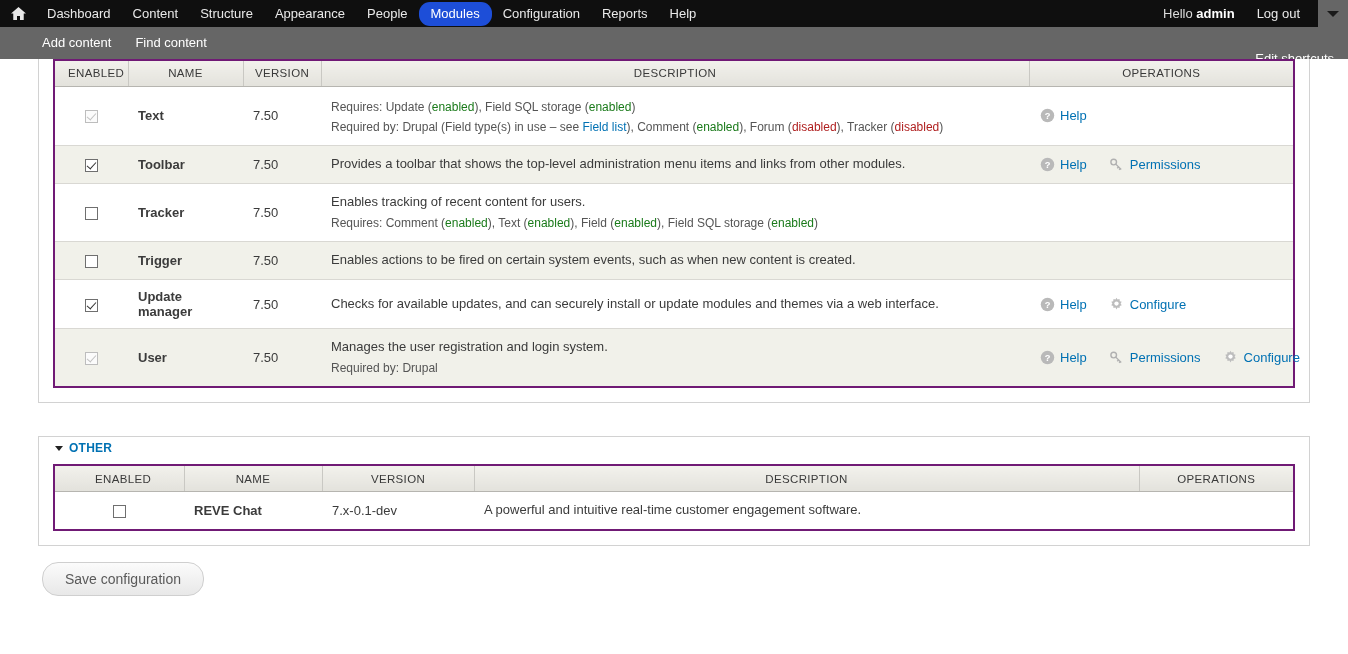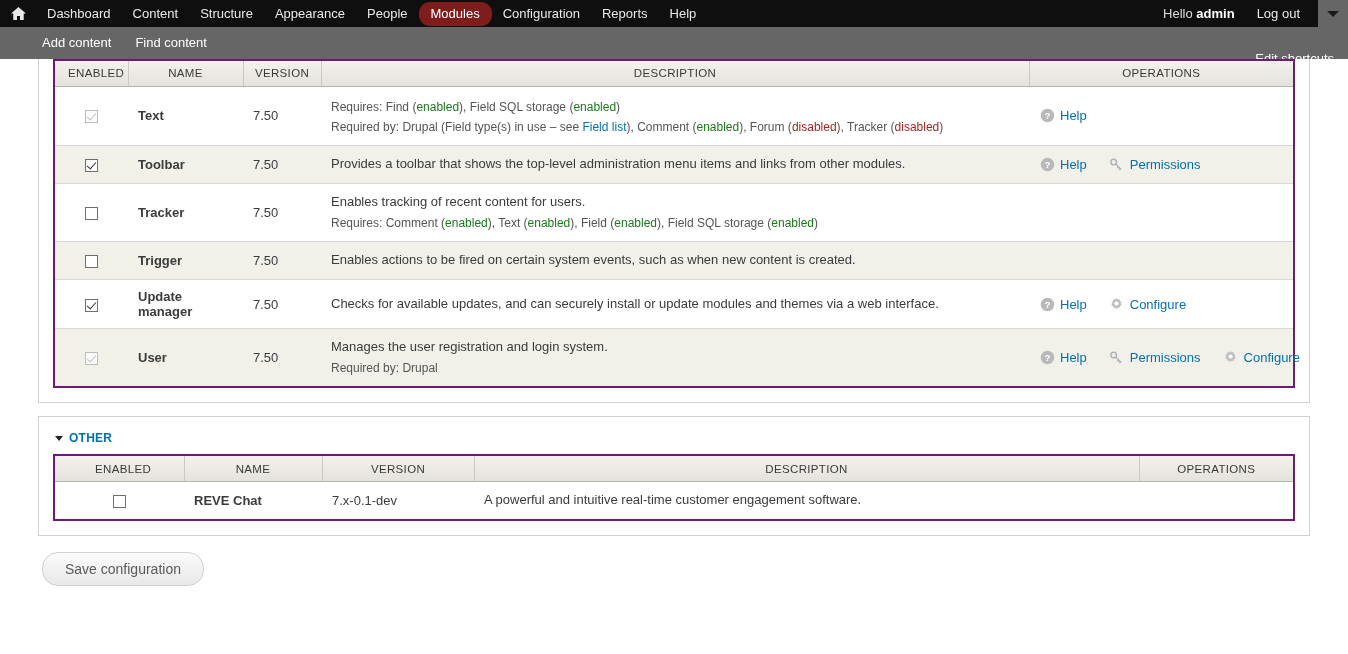--- a/index.html
+++ b/index.html
@@ -33,21 +33,21 @@
   .tb-menu { display: flex; align-items: center; height: 17px; }
   .tb-item {
     color: #e9e9e9;
     padding: 4px 11px;
     text-decoration: none;
     line-height: 16px;
     border-radius: 11px;
     white-space: nowrap;
   }
   .tb-item.active {
-    background: #7f1d1d;
+    background: #1d4ed8;
     color: #ffffff;
     font-weight: normal;
     border-radius: 11px;
     padding: 4px 12px;
   }
   .tb-right {
     position: absolute;
     right: 0; top: 0;
     height: 27px;
     display: flex;
@@ -103,22 +103,21 @@
   .panel {
     position: relative;
     margin: 0 38px 0 38px;
     border: 1px solid #d2d2d2;
     border-top: none;
     background: #ffffff;
     padding: 0 14px 14px 14px;
   }
   .panel.other {
     border-top: 1px solid #d2d2d2;
-    margin-top: 13px;
-    padding-top: 10px;
+    margin-top: 33px;
   }
 
   .panel-head {
     font-size: 12px;
     font-weight: bold;
     color: #0071b3;
     letter-spacing: .02em;
     padding: 4px 0 9px 2px;
     display: flex;
     align-items: center;
@@ -287,21 +286,21 @@
           <th>DESCRIPTION</th>
           <th>OPERATIONS</th>
         </tr>
       </thead>
       <tbody id="core-tbody">
           <tr class="">
             <td class="c-enabled"><span class="cb checked disabled"></span></td>
             <td class="c-name">Text</td>
             <td class="c-version">7.50</td>
             <td class="c-desc">
-              <span class="desc-sub"><span>Requires: </span><span>Find (</span><span class="state-enabled">enabled</span><span>), Field SQL storage (</span><span class="state-enabled">enabled</span><span>)</span></span>
+              <span class="desc-sub"><span>Requires: </span><span>Update (</span><span class="state-enabled">enabled</span><span>), Field SQL storage (</span><span class="state-enabled">enabled</span><span>)</span></span>
               <span class="desc-sub"><span>Required by: </span><span>Drupal (Field type(s) in use – see </span><a href="#" class="desc-link">Field list</a><span>), Comment (</span><span class="state-enabled">enabled</span><span>), Forum (</span><span class="state-disabled">disabled</span><span>), Tracker (</span><span class="state-disabled">disabled</span><span>)</span></span>
             </td>
             <td class="c-ops">
               <span class="ops">
                 <a href="#" class="op">
                   <span class="glyph">
                     <svg width="15" height="15" viewBox="0 0 16 16">
                       <circle cx="8" cy="8" r="7.2" fill="#b9b9b9"></circle>
                       <text x="8" y="11.6" font-family="Liberation Sans, sans-serif" font-size="10" font-weight="bold" fill="#ffffff" text-anchor="middle">?</text>
                     </svg>

